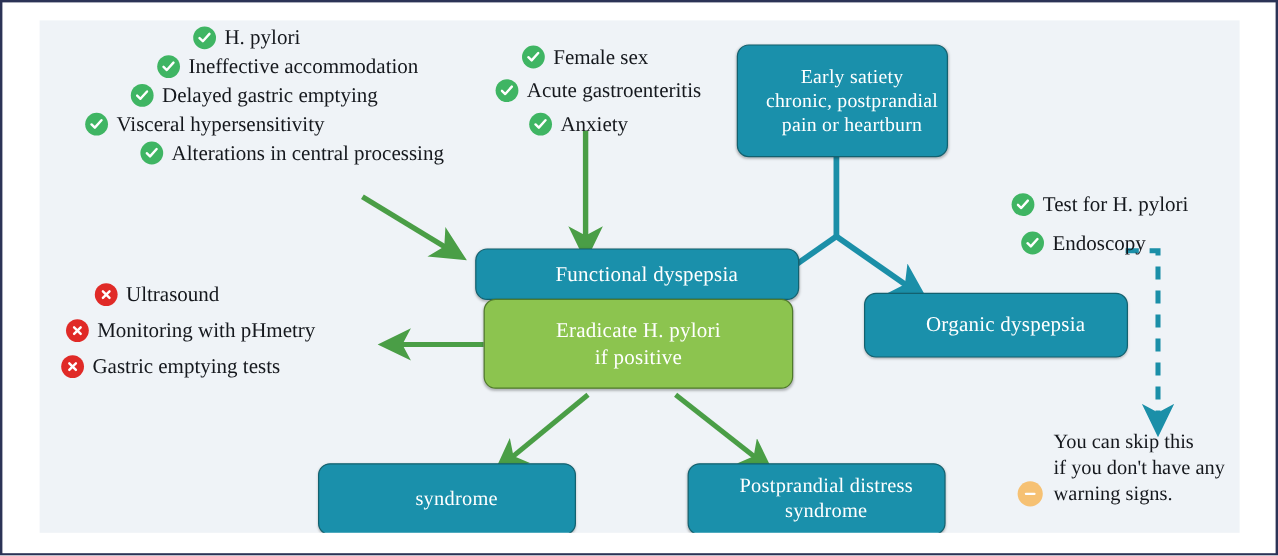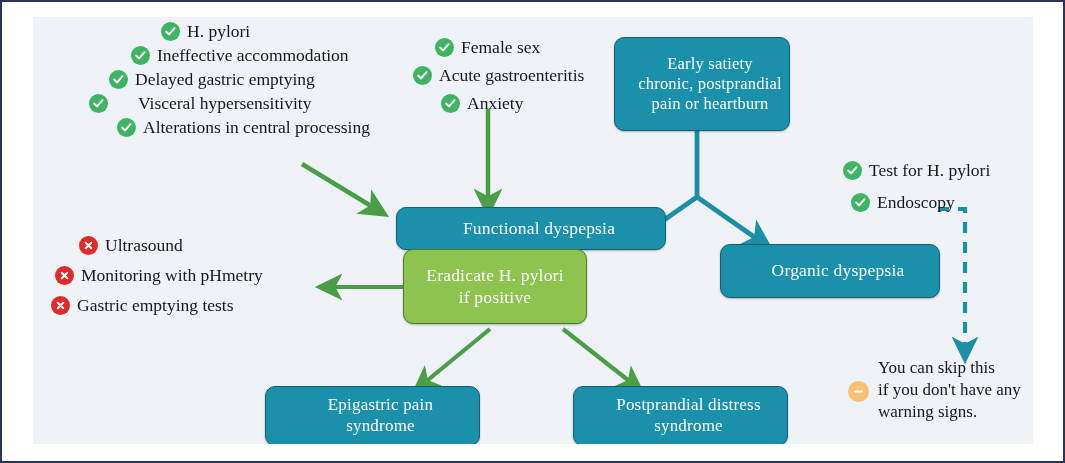--- a/index.html
+++ b/index.html
@@ -58,21 +58,21 @@
     display:inline-flex;align-items:center;justify-content:center;
     position:relative;
   }
   .ico.check{background:#3fb563;}
   .ico.cross{background:#e02a27;}
   .ico.minus{background:#f6c173;width:21px;height:21px;}
   .ico svg{display:block;}
   svg.layer{position:absolute;left:0;top:0;width:1000px;height:427px;overflow:visible;pointer-events:none;}
   .note{
     position:absolute;
-    display:flex;align-items:center;
+    display:flex;align-items:flex-end;
     font-size:17px;color:#15181d;
     font-family:"Liberation Serif", serif;
     line-height:1.28;
   }
   .note .ico{margin-top:3px;margin-right:9px;}
 </style>
 </head>
 <body>
 
 <div id="frame">
@@ -122,21 +122,21 @@
         <span>Ineffective accommodation</span>
       </div>
       <div class="bullet" style="margin-left:38px;">
         <span class="ico check">
           <svg width="11" height="11" viewBox="0 0 12 12">
               <path d="M1.4 6.2 L4.4 9.1 L10.4 2.4" stroke="#ffffff" stroke-width="2.2" fill="none" stroke-linecap="round" stroke-linejoin="round"></path>
             </svg>
         </span>
         <span>Delayed gastric emptying</span>
       </div>
-      <div class="bullet" style="margin-left:18px;gap:23px;">
+      <div class="bullet" style="">
         <span class="ico check">
           <svg width="11" height="11" viewBox="0 0 12 12">
               <path d="M1.4 6.2 L4.4 9.1 L10.4 2.4" stroke="#ffffff" stroke-width="2.2" fill="none" stroke-linecap="round" stroke-linejoin="round"></path>
             </svg>
         </span>
         <span>Visceral hypersensitivity</span>
       </div>
       <div class="bullet" style="margin-left:0px;padding-left:46px;">
         <span class="ico check">
           <svg width="11" height="11" viewBox="0 0 12 12">
@@ -225,34 +225,33 @@
         <div>Early satiety</div>
         <div>chronic, postprandial</div>
         <div>pain or heartburn</div>
       </div>
     </div>
 
     <div class="node teal" style="left:363px;top:190px;width:270px;height:43px;font-size:17.5px;">
       <div>Functional dyspepsia</div>
     </div>
 
-    <div class="node green" style="left:370px;top:232px;width:184px;height:75px;font-size:17.5px;">
+    <div class="node green" style="left:370px;top:232px;width:258px;height:75px;font-size:17.5px;">
       <div>
         <div>Eradicate H. pylori</div>
         <div>if positive</div>
       </div>
     </div>
 
     <div class="node teal" style="left:687px;top:227px;width:220px;height:54px;font-size:17.5px;">
       <div>Organic dyspepsia</div>
     </div>
 
     <div class="node teal" style="left:232px;top:369px;width:215px;height:60px;font-size:17px;">
       <div>
-        <div>Epigastric pain</div>
         <div>syndrome</div>
       </div>
     </div>
 
     <div class="node teal" style="left:540px;top:369px;width:215px;height:60px;font-size:17px;">
       <div>
         <div>Postprandial distress</div>
         <div>syndrome</div>
       </div>
     </div>

